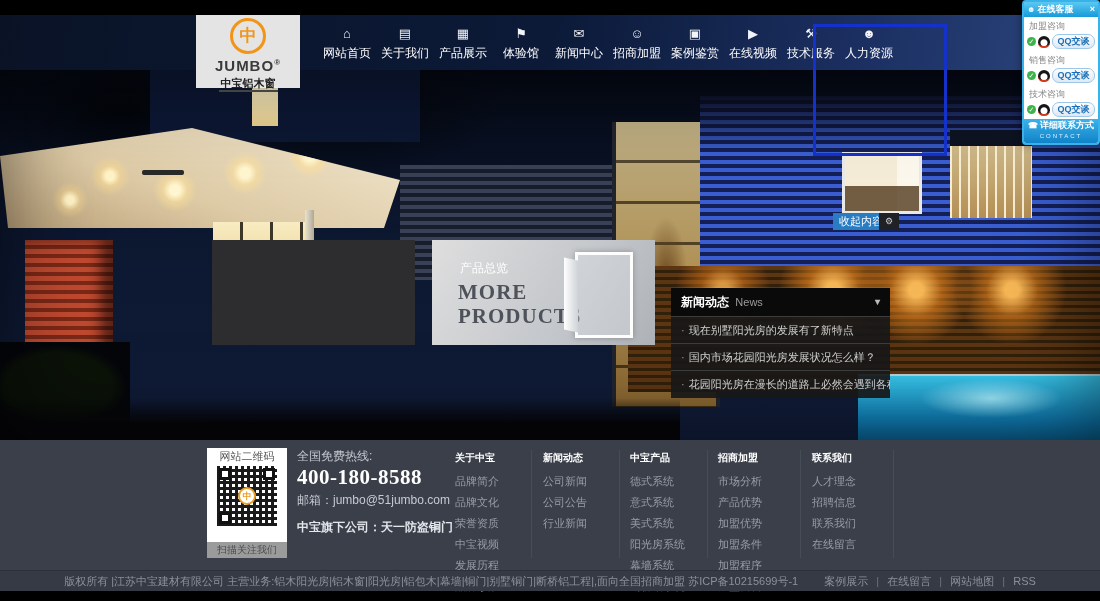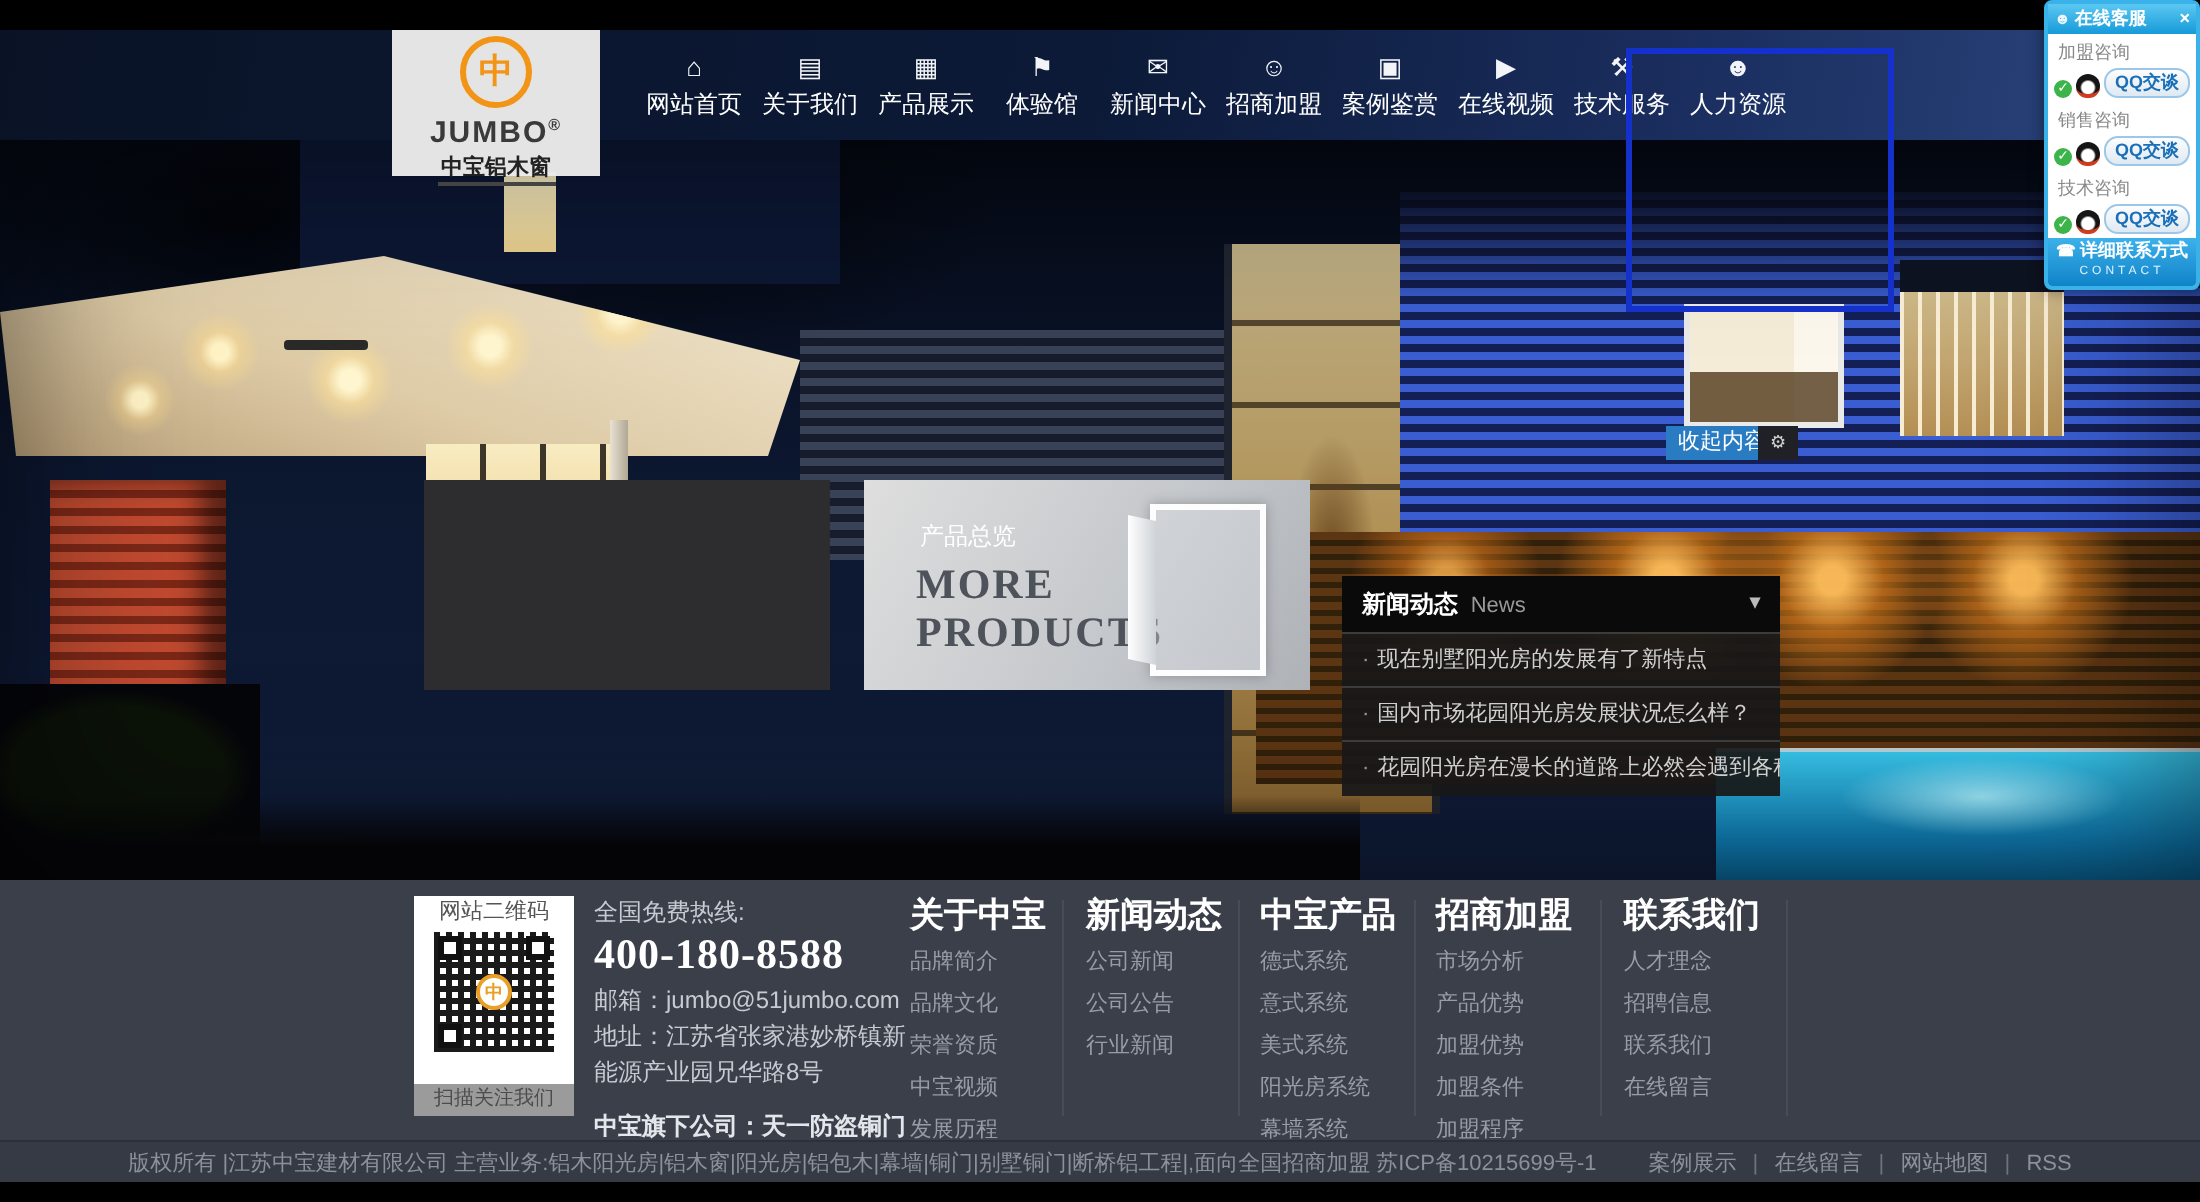--- a/index.html
+++ b/index.html
@@ -126,21 +126,21 @@
 
   
   .qq-panel{position:absolute;left:1022px;top:0;width:74px;z-index:40;background:#fff;
     border:2px solid #38b2e8;border-radius:4px;box-shadow:0 0 8px rgba(0,0,0,.45);}
   .qq-header{height:15px;background:linear-gradient(180deg,#5cc8f2,#169ad9);color:#fff;font-size:9px;
     line-height:15px;font-weight:bold;display:flex;align-items:center;padding:0 3px;}
   .qq-head-icon{color:#eaf7ff;margin-right:2px;font-size:8px;}
   .qq-title{flex:1;}
   .qq-close{cursor:pointer;font-size:9px;color:#fff;}
   .qq-group-label{font-size:9px;color:#888;padding:3px 5px 1px;}
-  .qq-row{display:flex;align-items:flex-end;padding:0 3px 2px;}
+  .qq-row{display:flex;align-items:center;padding:0 3px 2px;}
   .qq-check{width:9px;height:9px;border-radius:50%;background:#3cb44a;color:#fff;font-size:7px;
     line-height:9px;text-align:center;flex:0 0 auto;}
   .qq-penguin{width:12px;height:12px;border-radius:50% 50% 46% 46%;flex:0 0 auto;margin:0 2px;
     background:radial-gradient(circle at 50% 68%,#fff 0 3px,#151515 4px);
     border-bottom:2px solid #d23c1e;box-sizing:border-box;}
   .qq-btn{flex:1;border:1px solid #9cc7e8;border-radius:7px;height:13px;line-height:12px;text-align:center;
     background:linear-gradient(180deg,#fdfdfd,#dfe9f2);color:#1a70b8;font-size:9px;font-weight:bold;cursor:pointer;}
   .qq-footer{height:24px;background:linear-gradient(180deg,#3db1ea,#0f83c8);color:#fff;text-align:center;
     cursor:pointer;border-radius:0 0 2px 2px;}
   .qq-footer-label{font-size:9px;line-height:13px;font-weight:bold;}
@@ -160,21 +160,21 @@
     border:2px solid #e8a028;color:#e8a028;font-size:9px;line-height:14px;font-weight:bold;}
   .qr-caption{position:absolute;left:0;bottom:0;width:100%;background:#9b9b9b;color:#4c4c4c;
     font-size:10px;line-height:16px;}
   .contact{position:absolute;left:297px;top:8px;width:162px;color:#c6cad1;font-size:12px;}
   .hotline{line-height:16px;}
   .phone{font-family:"Liberation Serif",serif;font-size:21px;font-weight:bold;color:#fff;
     line-height:27px;letter-spacing:.5px;}
   .contact-line{line-height:18px;}
   .subsidiary{margin-top:9px;color:#e3e6ea;line-height:18px;font-weight:bold;}
   .fcol{position:absolute;top:8px;color:#fff;}
-  .fcol-title{font-size:17px;font-weight:bold;line-height:20px;margin-bottom:3px;}
+  .fcol-title{font-size:10px;font-weight:bold;line-height:20px;margin-bottom:3px;}
   .fcol-link{display:block;font-size:11px;color:#979ca6;line-height:21px;cursor:pointer;text-decoration:none;}
   .fc0{left:455px;} .fc1{left:543px;} .fc2{left:630px;} .fc3{left:718px;} .fc4{left:812px;}
   .vline{position:absolute;top:10px;width:1px;height:108px;background:#474c57;}
   .vl0{left:531px;} .vl1{left:619px;} .vl2{left:707px;} .vl3{left:800px;} .vl4{left:893px;}
 
   
   .bottombar{position:absolute;top:570px;left:0;width:1100px;height:21px;background:#353a45;
     border-top:1px solid #2b303a;box-sizing:border-box;color:#8b909a;font-size:11px;
     display:flex;align-items:center;justify-content:center;gap:26px;}
   .bb-links .tsep{color:#6d727c;}
@@ -328,21 +328,20 @@
         <span class="qr-corner qr-c3"></span>
         <span class="qr-emblem">中</span>
       </div>
       <div class="qr-caption">扫描关注我们</div>
     </div>
 
     <div class="contact">
       <div class="hotline">全国免费热线:</div>
       <div class="phone">400-180-8588</div>
       <div class="contact-line">邮箱：jumbo@51jumbo.com</div>
-      <div class="contact-line">地址：江苏省张家港妙桥镇新能源产业园兄华路8号</div>
       <div class="subsidiary">中宝旗下公司：天一防盗铜门</div>
     </div>
 
     <div class="vline vl0"></div>
     <div class="vline vl1"></div>
     <div class="vline vl2"></div>
     <div class="vline vl3"></div>
     <div class="vline vl4"></div>
 
     <div class="fcol fc0">

